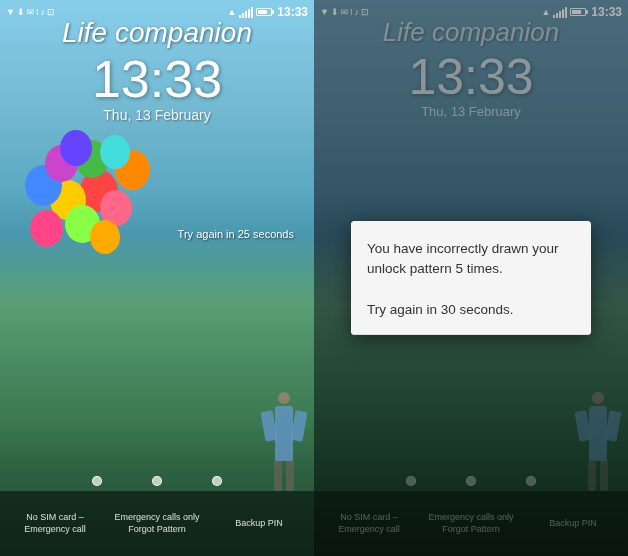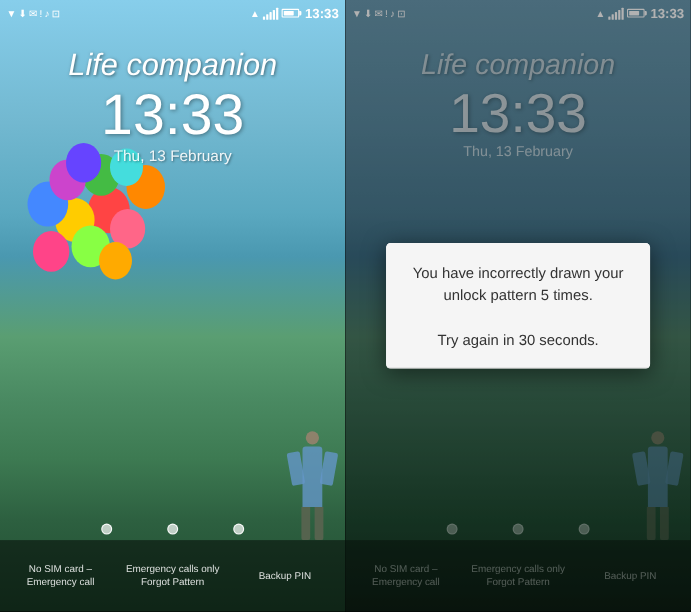--- a/index.html
+++ b/index.html
@@ -86,21 +86,21 @@
 
     .status-time {
       font-size: 12px;
       font-weight: bold;
       color: white;
     }
 
     
     .lock-content {
       position: absolute;
-      top: 43px;
+      top: 17px;
       left: 0;
       right: 0;
       text-align: center;
       z-index: 5;
     }
 
     .life-companion {
       font-size: 28px;
       color: white;
       font-family: 'Brush Script MT', cursive, sans-serif;
@@ -196,21 +196,20 @@
       overflow: hidden;
       box-shadow: 0 4px 20px rgba(0,0,0,0.5);
     }
 
     .dialog-message {
       padding: 18px 16px 14px;
       font-size: 13.5px;
       color: #333;
       line-height: 1.5;
       background: #f5f5f5;
-      text-align: center;
     }
 
     .dialog-divider {
       height: 1px;
       background: #ddd;
     }
 
     .dialog-button {
       background: white;
       border: none;
@@ -382,20 +381,21 @@
       <span class="status-time">13:33</span>
     </div>
   </div>
 
   <div class="lock-content">
     <div class="life-companion">Life companion</div>
     <div class="clock-time">13:33</div>
     <div class="clock-date">Thu, 13 February</div>
   </div>
 
+  <div class="try-again">Try again in 25 seconds</div>
 
   <div class="pattern-dots">
     <div class="dot"></div>
     <div class="dot"></div>
     <div class="dot"></div>
   </div>
 
   <div class="bottom-bar">
     <div class="bottom-item" style="font-size:9px;">
       No SIM card –<br>Emergency call

